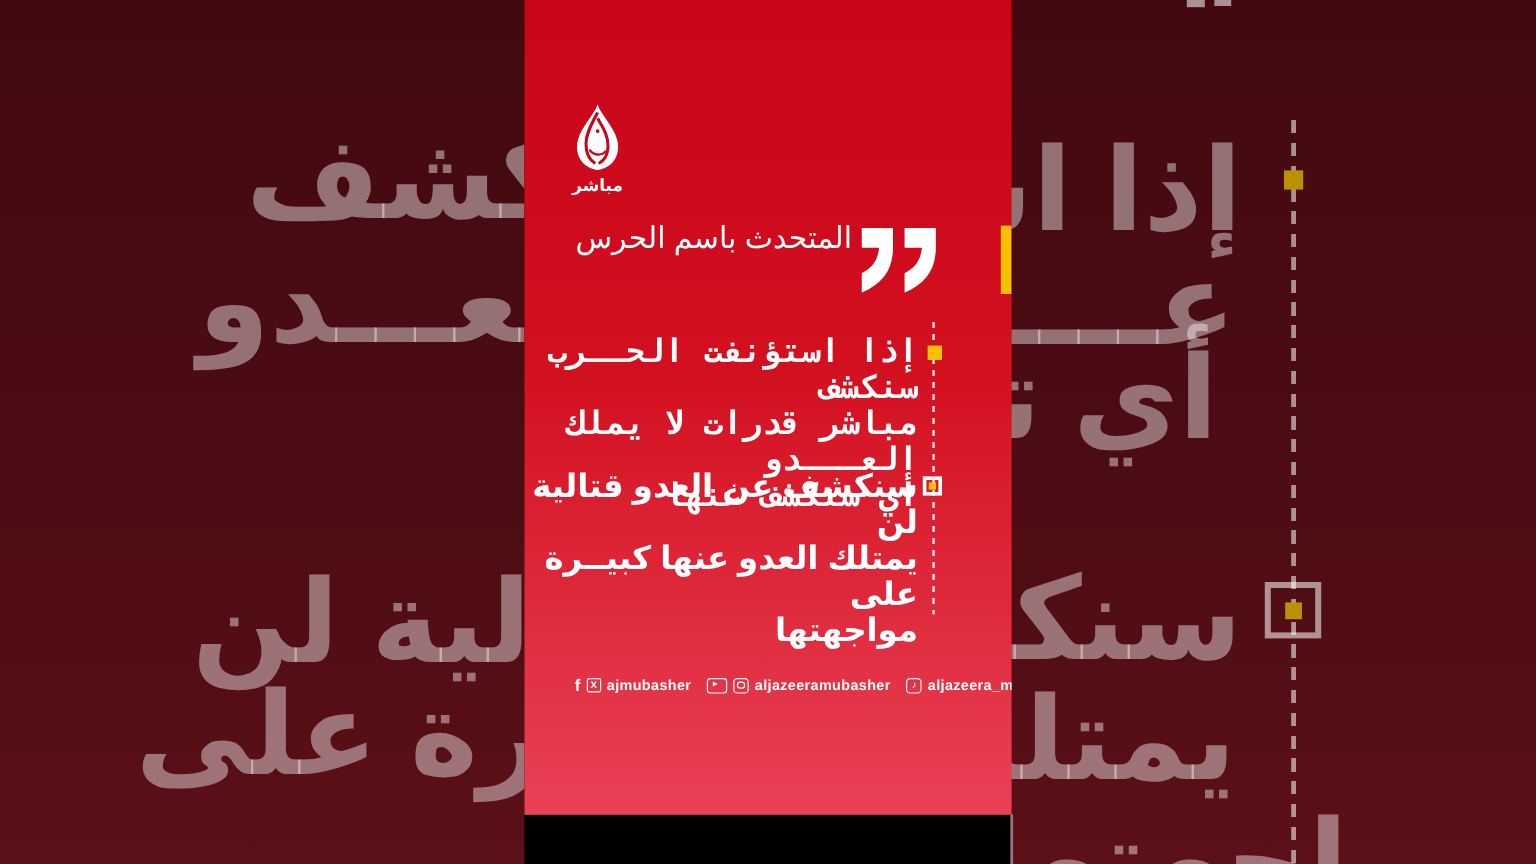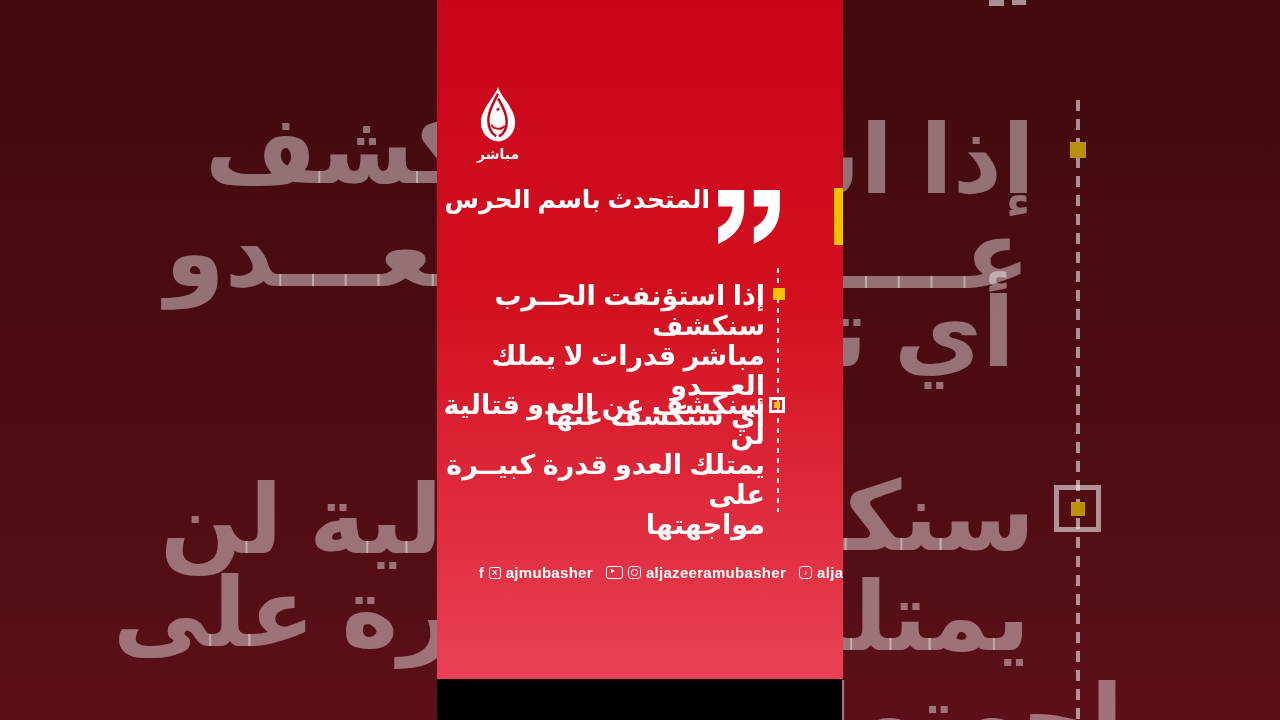--- a/index.html
+++ b/index.html
@@ -36,38 +36,38 @@
 
   
   .card{position:absolute;left:437px;top:0;width:406px;height:679px;overflow:hidden;
         background:linear-gradient(180deg,#c9051a 0%,#d2101f 45%,#ea4156 100%);color:#fff;}
 
   .logo-block{position:absolute;left:38px;top:86px;width:46px;text-align:center;}
   .logo-block svg{display:block;margin:0 auto;}
   .channel-label{direction:rtl;font-weight:700;font-size:14px;letter-spacing:1px;margin-top:2px;}
 
   .headline{position:absolute;right:133px;top:186px;text-align:right;direction:rtl;
-            font-weight:700;font-size:25px;line-height:27px;}
+            font-weight:400;font-size:25px;line-height:27px;}
   .quote-mark{position:absolute;left:280px;top:190px;}
   .accent-bar{position:absolute;right:0;top:188px;width:9px;height:57px;background:#f5c100;}
 
   .card-dash{position:absolute;left:340px;top:268px;width:2px;height:244px;
              background:repeating-linear-gradient(180deg,rgba(255,255,255,0.9) 0 5px,transparent 5px 10px);}
 
   .bullet-text{position:absolute;right:78px;text-align:right;direction:rtl;
                font-weight:700;font-size:27px;line-height:30px;}
-  .bullet1-text{top:281px;}
+  .bullet1-text{top:281px;font-family:Liberation Mono, monospace;}
   .bullet2-text{top:390px;}
   .marker1{position:absolute;left:336px;top:288px;width:12px;height:12px;background:#f5c100;}
   .marker2{position:absolute;left:332px;top:397px;width:10px;height:10px;border:3px solid #fff;}
   .marker2-inner{position:absolute;inset:0;margin:auto;width:6px;height:6px;background:#f5c100;}
 
   .footer{position:absolute;left:42px;top:564px;display:flex;align-items:center;gap:13px;}
   .footer-group{display:flex;align-items:center;gap:5px;}
-  .handle{font-weight:700;font-size:15px;letter-spacing:0.3px;}
+  .handle{font-weight:700;font-size:12px;letter-spacing:0.3px;}
   .ic-f{font-weight:700;font-size:14px;line-height:14px;}
   .ic-x{width:10px;height:10px;border:1.2px solid #fff;border-radius:2px;
         display:flex;align-items:center;justify-content:center;font-weight:700;font-size:8px;line-height:8px;}
   .ic-yt{width:15px;height:11px;border:1.5px solid #fff;border-radius:3px;position:relative;}
   .ic-yt::after{content:"";position:absolute;left:4px;top:2px;width:0;height:0;
         border-left:4px solid #fff;border-top:2.5px solid transparent;border-bottom:2.5px solid transparent;}
   .ic-ig{width:11px;height:11px;border:1.5px solid #fff;border-radius:3.5px;position:relative;}
   .ic-ig::after{content:"";position:absolute;inset:0;margin:auto;width:4.5px;height:4.5px;
         border:1.3px solid #fff;border-radius:50%;}
   .ic-tk{width:11px;height:11px;border:1.5px solid #fff;border-radius:3.5px;
@@ -135,21 +135,21 @@
       <div>إذا استؤنفت الحــرب سنكشف</div>
       <div>مباشر قدرات لا يملك العـــدو</div>
       <div>أي سنكشف عنها</div>
     </div>
 
     <div class="marker2">
       <div class="marker2-inner"></div>
     </div>
     <div class="bullet-text bullet2-text">
       <div>سنكشف عن العدو قتالية لن</div>
-      <div>يمتلك العدو قدرة كبيــرة على</div>
+      <div>يمتلك العدو عنها كبيــرة على</div>
       <div>مواجهتها</div>
     </div>
 
     <div class="footer">
       <div class="footer-group">
         <span class="ic-f">f</span>
         <span class="ic-x">X</span>
         <span class="handle">ajmubasher</span>
       </div>
       <div class="footer-group">

